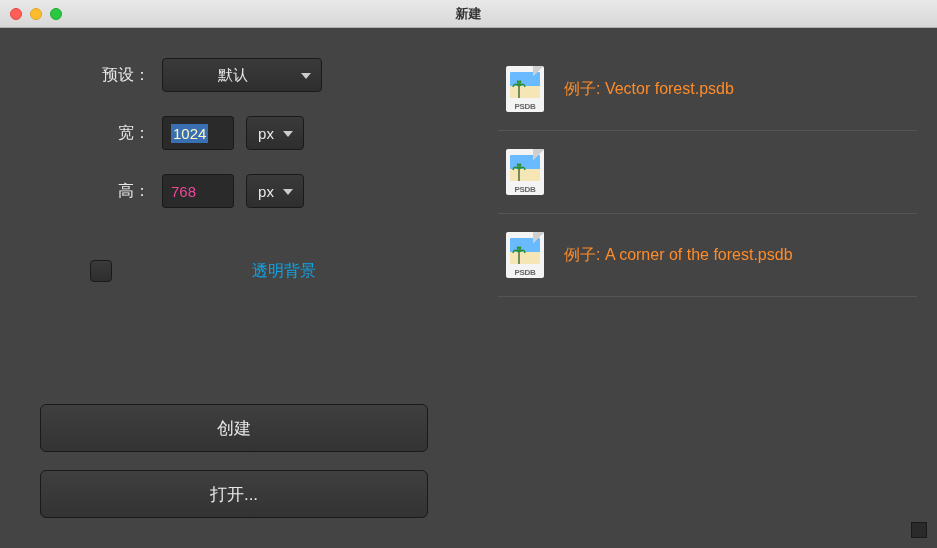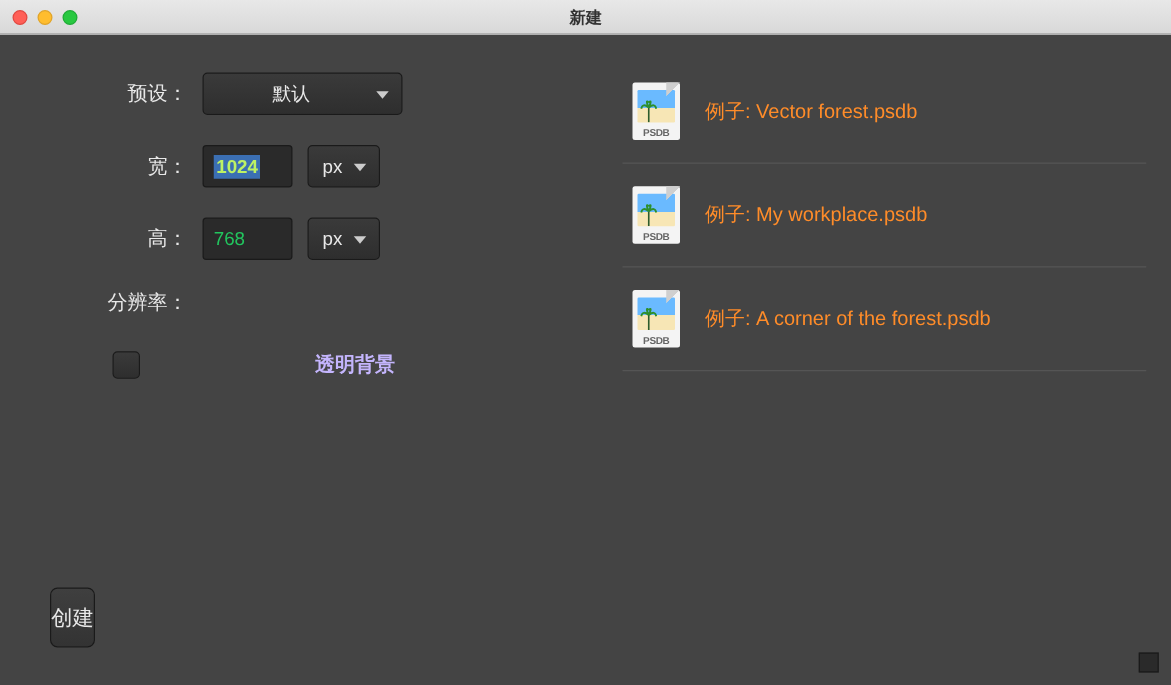--- a/index.html
+++ b/index.html
@@ -94,59 +94,58 @@
       top: 50%;
       transform: translateY(-2px);
       border-left: 5px solid transparent;
       border-right: 5px solid transparent;
       border-top: 6px solid #ccc;
     }
     .input {
       background: #2a2a2a;
       border: 1px solid #1a1a1a;
       border-radius: 3px;
-      color: #22c55e;
+      color: #ec4899;
       height: 34px;
       width: 72px;
       padding: 0 8px;
       font-size: 15px;
       display: flex;
       align-items: center;
     }
     .input.selected {
-      color: #bef264;
-      font-weight: bold;
+      color: #fef9c3;
     }
     .input.selected span {
       background: #3b6fb3;
       padding: 1px 2px;
     }
     .checkbox-row {
       display: flex;
       align-items: center;
       margin-top: 28px;
       margin-left: 50px;
     }
     .checkbox {
       width: 22px;
       height: 22px;
       background: linear-gradient(#3a3a3a, #2e2e2e);
       border: 1px solid #1a1a1a;
       border-radius: 4px;
       cursor: pointer;
     }
     .checkbox-label {
-      color: #c4b5fd;
+      color: #0ea5e9;
       font-size: 16px;
       margin-left: 140px;
-      font-weight: bold;
     }
     .buttons {
       margin-top: auto;
       display: flex;
+      flex-direction: column;
       gap: 18px;
       padding: 16px 0 10px 0;
     }
     .btn {
       background: linear-gradient(#3f3f3f, #333333);
       border: 1px solid #1a1a1a;
       border-radius: 6px;
       color: #e8e8e8;
       height: 48px;
       font-size: 17px;
@@ -272,33 +271,35 @@
         <div class="label">高：</div>
         <div class="input">
           <span>768</span>
         </div>
         <div class="select select-unit">
           <span>px</span>
         </div>
       </div>
 
       <div class="form-row">
-        <div class="label">分辨率：</div>
       </div>
 
     </div>
 
     <div class="checkbox-row">
       <div class="checkbox"></div>
       <div class="checkbox-label">透明背景</div>
     </div>
 
     <div class="buttons">
       <div class="btn">
         <span>创建</span>
+      </div>
+      <div class="btn">
+        <span>打开...</span>
       </div>
     </div>
   </div>
 
   <div class="right-panel">
     <div class="example-list">
 
       <div class="example-item">
         <div class="file-icon">
           <div class="sheet">
@@ -321,21 +322,20 @@
             <div class="thumb">
               <svg class="palm" viewBox="0 0 14 20">
                   <path d="M7 20 L7 8" stroke="#2d5c2d" stroke-width="1.3"></path>
                   <path d="M7 8 Q2 4 1 9 M7 8 Q12 4 13 9 M7 8 Q4 1 7 4 M7 8 Q10 1 7 4" stroke="#2d8f2d" stroke-width="1.5" fill="none"></path>
                 </svg>
             </div>
             <div class="ext">PSDB</div>
           </div>
           <div class="fold"></div>
         </div>
-        <div class="example-name">例子: My workplace.psdb</div>
       </div>
 
       <div class="example-item">
         <div class="file-icon">
           <div class="sheet">
             <div class="thumb">
               <svg class="palm" viewBox="0 0 14 20">
                   <path d="M7 20 L7 8" stroke="#2d5c2d" stroke-width="1.3"></path>
                   <path d="M7 8 Q2 4 1 9 M7 8 Q12 4 13 9 M7 8 Q4 1 7 4 M7 8 Q10 1 7 4" stroke="#2d8f2d" stroke-width="1.5" fill="none"></path>
                 </svg>

